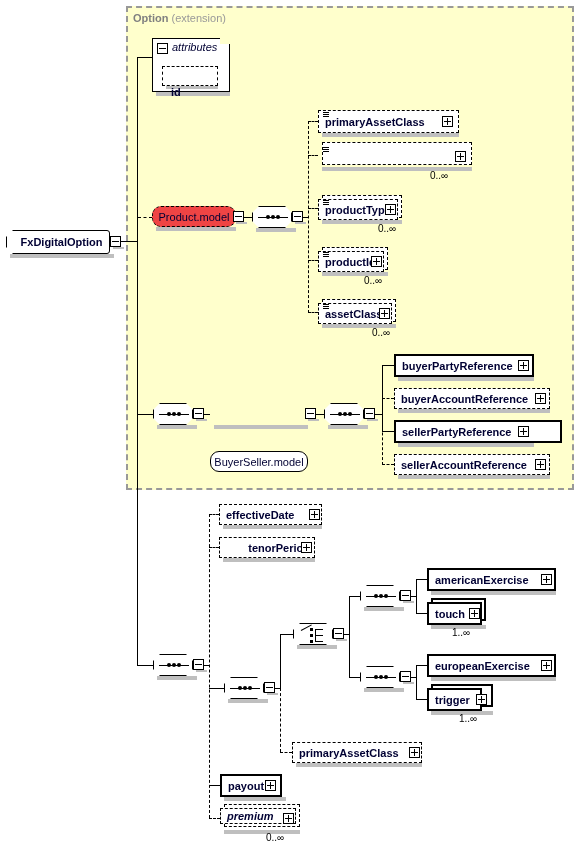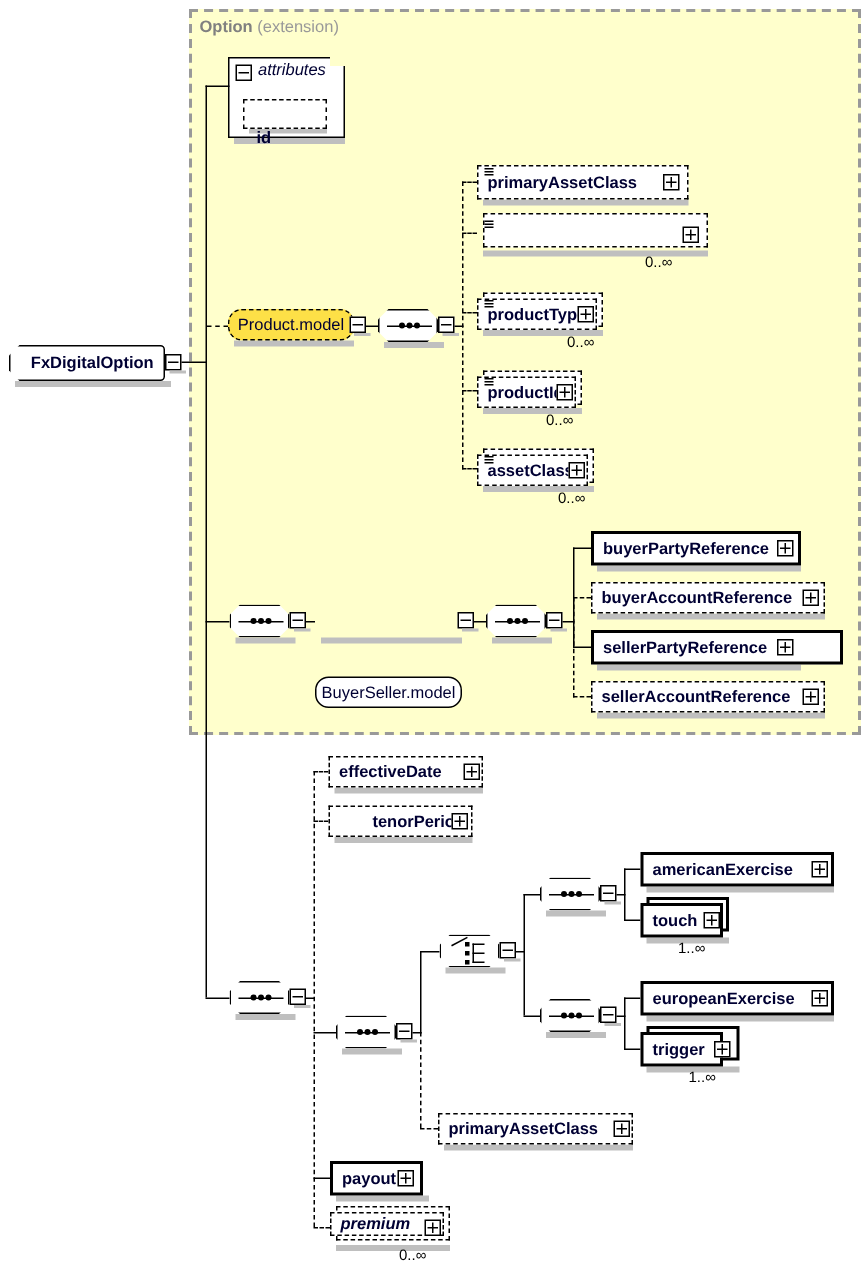--- a/index.html
+++ b/index.html
@@ -117,21 +117,21 @@
 
   <div class="ln hl" style="left:137px;top:57px;width:16px;"></div>
   <div class="shd" style="left:166px;top:86px;width:52px;height:3px;"></div>
   <div class="attrchild" style="left:162px;top:66px;width:56px;height:20px;">
     <span class="lbl">id</span>
   </div>
 
   <div class="dln dhl" style="left:138px;top:217px;width:14px;"></div>
   <div class="shd" style="left:156px;top:227px;width:80px;height:4px;"></div>
   <div class="oct" style="left:152px;top:206px;width:84px;height:21px;border:1px dashed #000000;
-              border-radius:9px;background:#fde047;">
+              border-radius:9px;background:#ef4444;">
     <span style="font-size:11px;">Product.model</span>
   </div>
   <div class="tg" style="left:233px;top:211px;"></div>
   <div class="shd" style="left:236px;top:222px;width:11px;height:2px;"></div>
 
   <div class="ln hl" style="left:244px;top:217px;width:8px;"></div>
   <div class="shd" style="left:256px;top:228px;width:40px;height:4px;"></div>
   <div class="comp" style="left:252px;top:206px;">
     <span class="bar"></span>
     <span class="d d1"></span>

